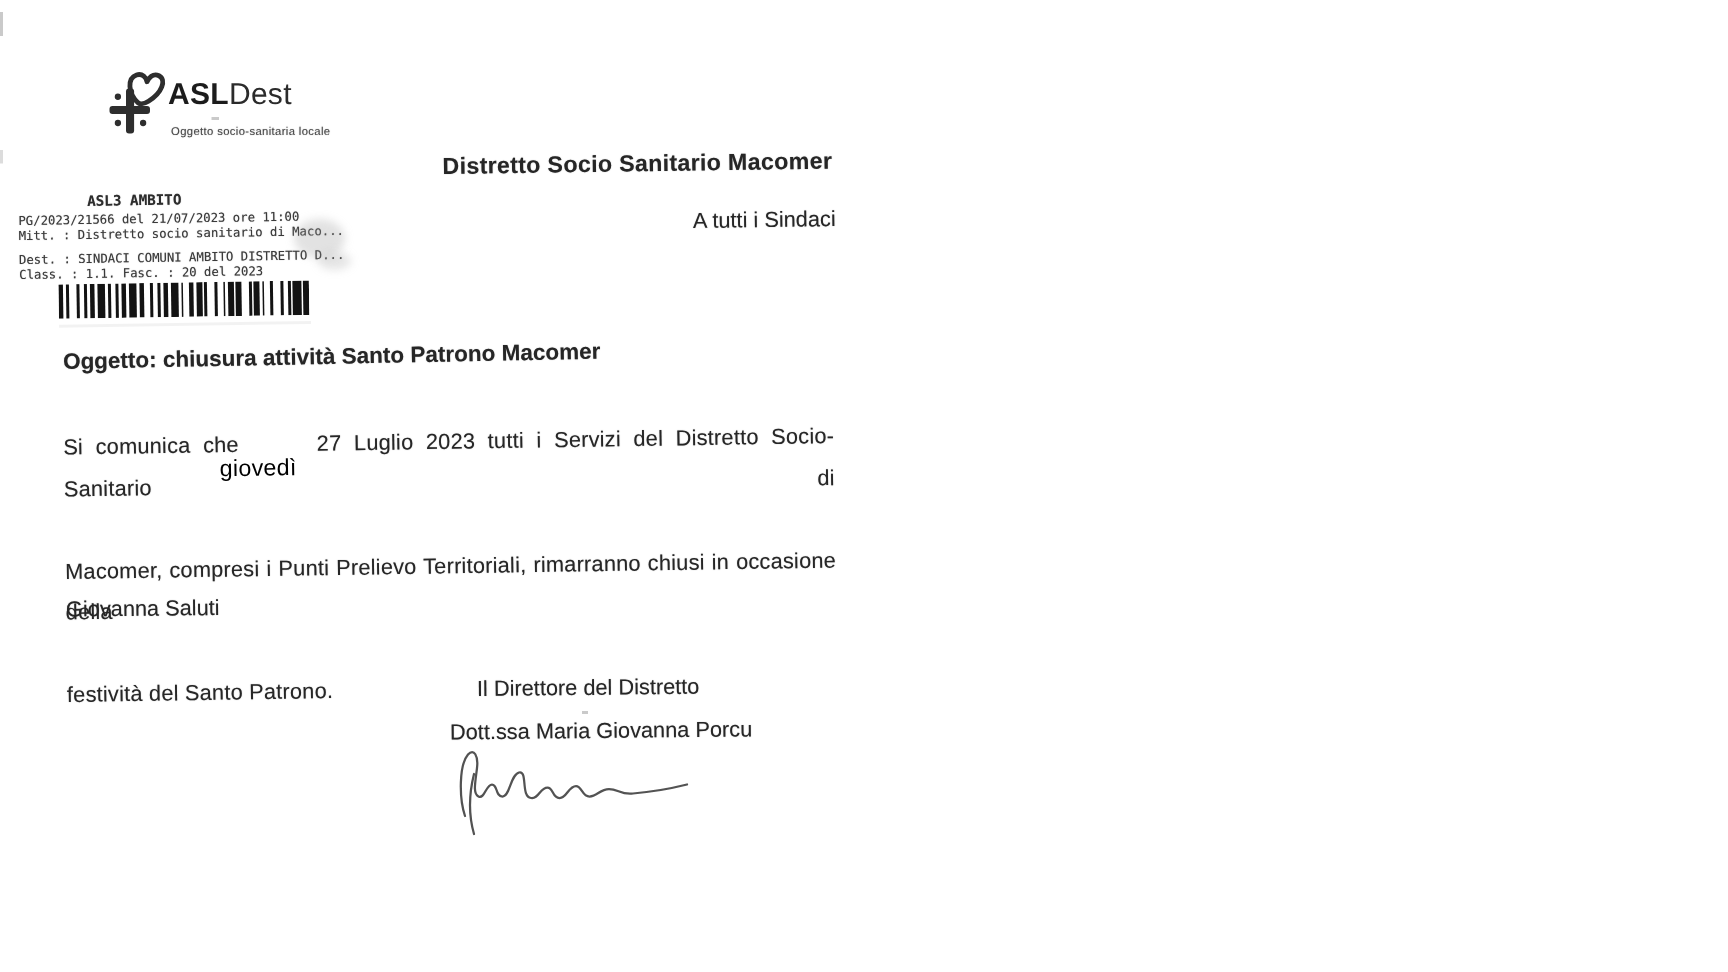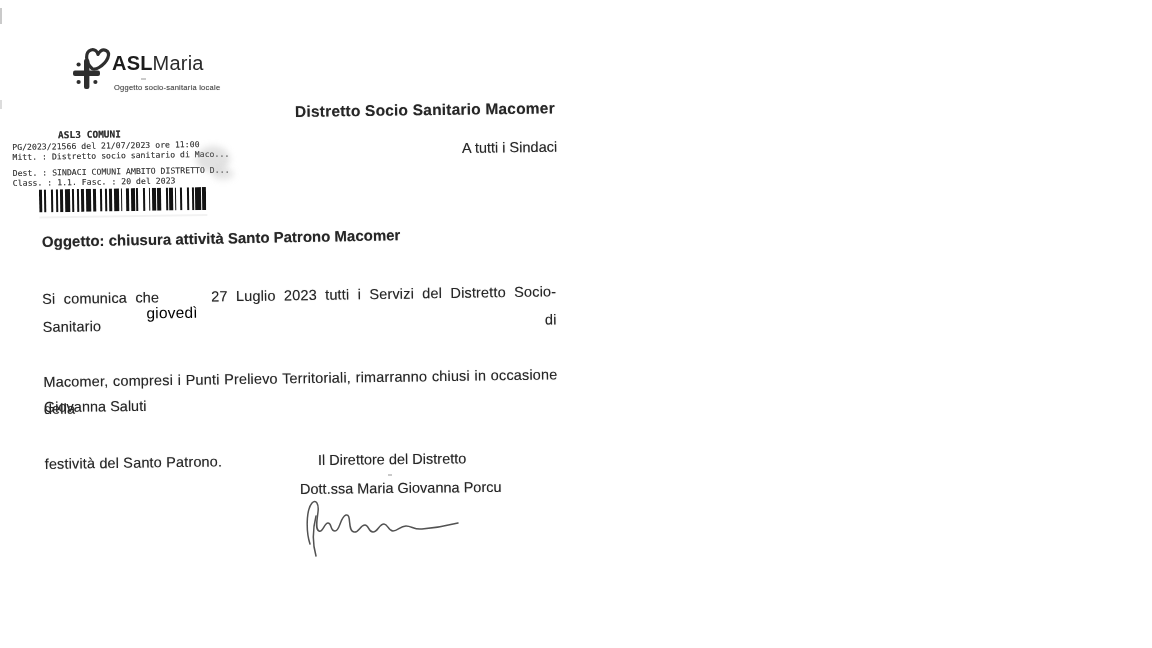--- a/index.html
+++ b/index.html
@@ -59,30 +59,30 @@
     <g fill="#2e2e2e">
       <rect x="12" y="12" width="5.4" height="30" rx="2"></rect>
       <rect x="1" y="23.6" width="27" height="5.4" rx="2"></rect>
       <circle cx="6.6" cy="17.5" r="2.1"></circle>
       <circle cx="6.6" cy="35" r="2.1"></circle>
       <circle cx="23.4" cy="35" r="2.1"></circle>
     </g>
     <path d="M 20 21.5 C 13 15, 13 5, 19 3 C 23 1.6, 25.6 5, 26 7.5 C 27 5, 30 1.5, 34 3.5 C 39.2 6.2, 36 15, 27 20.5 C 24.5 22, 22 23, 20 21.5 Z" fill="none" stroke="#2e2e2e" stroke-width="3.2" stroke-linejoin="round"></path>
   </svg>
   <div class="abs org-title" style="left:112px;top:52px">
-    <span class="b">ASL</span><span class="l">Maria</span>
+    <span class="b">ASL</span><span class="l">Dest</span>
   </div>
   <div class="abs org-sub scan" style="left:114px;top:83px">Oggetto socio-sanitaria locale</div>
   <div class="speck" style="left:141px;top:78px;width:5px;height:1.5px"></div>
 
   <div class="abs dept scan" style="left:295px;top:103px">Distretto Socio Sanitario Macomer</div>
   <div class="abs recip scan" style="left:462px;top:140px">A tutti i Sindaci</div>
 
   <div class="abs stamp" style="left:12px;top:131px">
-    <div class="office abs" style="left:46px;top:0">ASL3 COMUNI</div>
+    <div class="office abs" style="left:46px;top:0">ASL3 AMBITO</div>
     <div class="abs" style="left:0;top:11px">PG/2023/21566 del 21/07/2023 ore 11:00</div>
     <div class="abs" style="left:0;top:21px">Mitt. : Distretto socio sanitario di Maco...</div>
     <div class="abs" style="left:0;top:37px">Dest. : SINDACI COMUNI AMBITO DISTRETTO D...</div>
     <div class="abs" style="left:0;top:47px">Class. : 1.1. Fasc. : 20 del 2023</div>
     <div class="barcode abs" style="left:26px;top:59px">
         <div style="flex-grow: 2; background: rgb(19, 19, 19);"></div>
         <div style="flex-grow: 1; background: transparent;"></div>
         <div style="flex-grow: 1; background: rgb(19, 19, 19);"></div>
         <div style="flex-grow: 3; background: transparent;"></div>
         <div style="flex-grow: 1; background: rgb(19, 19, 19);"></div>

